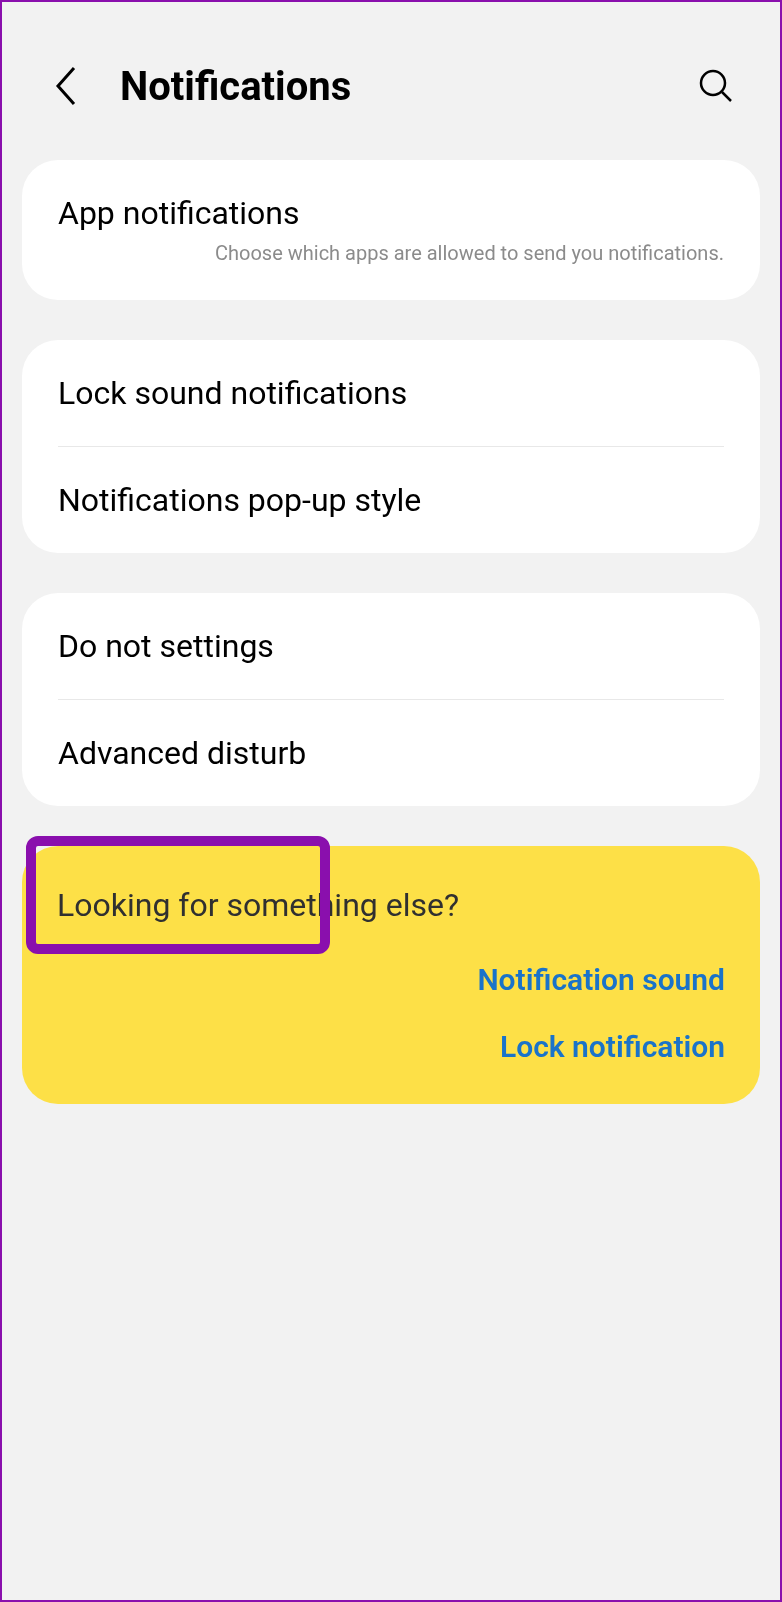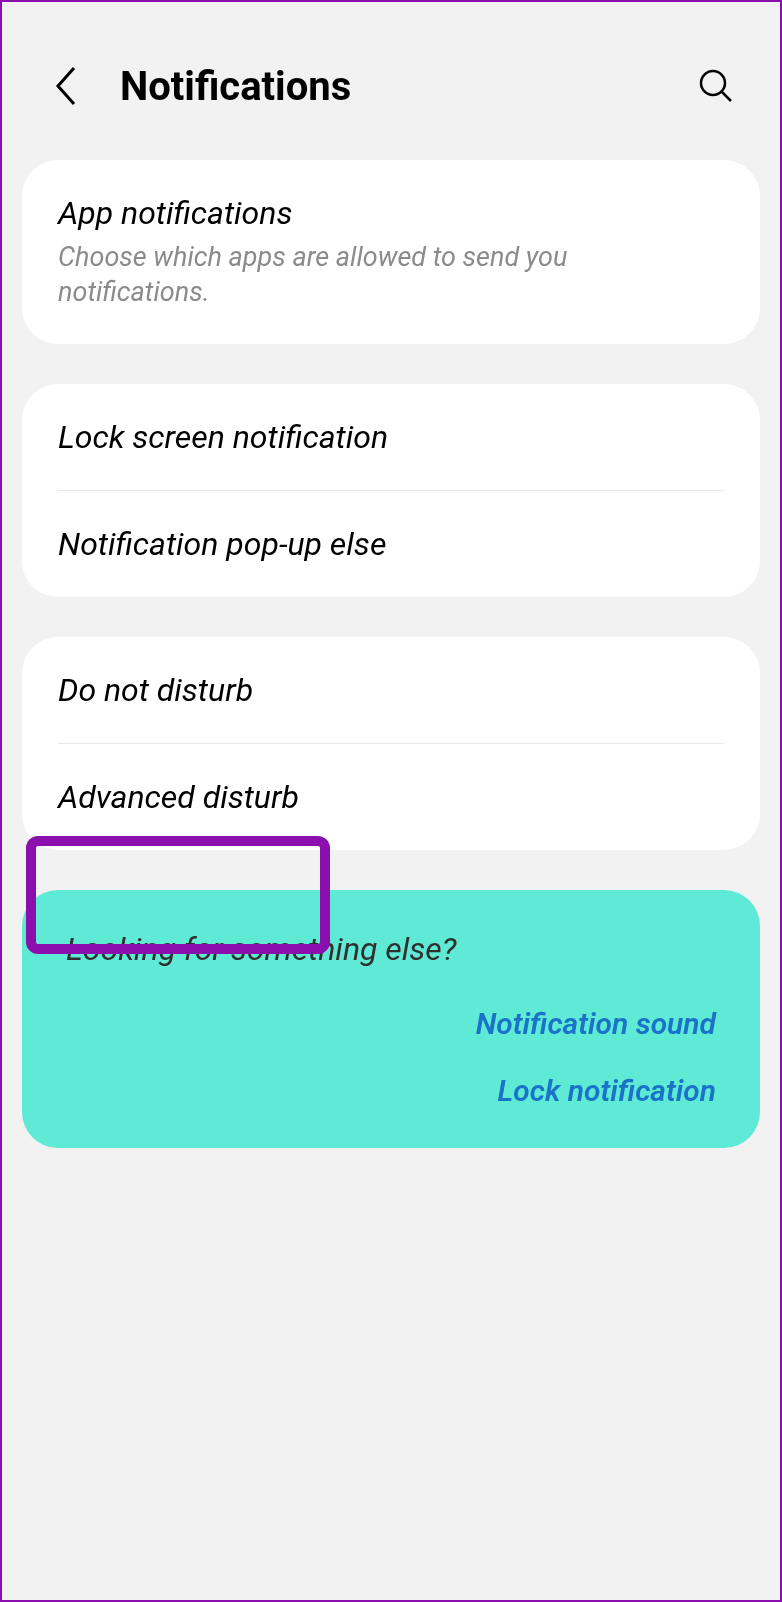--- a/index.html
+++ b/index.html
@@ -50,57 +50,57 @@
     }
     .search-icon svg {
       width: 36px;
       height: 36px;
     }
     .card {
       background: #fff;
       border-radius: 36px;
       margin: 0 20px 40px 20px;
       overflow: hidden;
-      font-style: italic;
     }
     .card-item {
       padding: 34px 36px;
       cursor: pointer;
     }
     .card-item-title {
       font-size: 32px;
       font-weight: 400;
       color: #000;
     }
     .card-item-subtitle {
-      font-size: 27px;
+      font-size: 20px;
       font-weight: 400;
       color: #8b8b8b;
       margin-top: 8px;
       line-height: 1.3;
+      text-align: right;
     }
     .divider {
       height: 1px;
       background: #e8e8e8;
       margin: 0 36px;
     }
     .highlight-box {
       border: 10px solid #8a0fad;
       border-radius: 12px;
       position: absolute;
       left: 24px;
       top: 676px;
       width: 304px;
       height: 118px;
       pointer-events: none;
       z-index: 10;
     }
     .card.card-blue {
-      background: #5eead4;
-      padding: 40px 44px;
+      background: #fde047;
+      padding: 40px 35px;
     }
     .suggest-title {
       font-size: 32px;
       font-weight: 400;
       color: #303030;
       margin-bottom: 38px;
     }
     .link-item {
       font-size: 30px;
       font-weight: 600;
@@ -138,31 +138,31 @@
 
   <div class="card">
     <div class="card-item">
       <div class="card-item-title">App notifications</div>
       <div class="card-item-subtitle">Choose which apps are allowed to send you notifications.</div>
     </div>
   </div>
 
   <div class="card">
     <div class="card-item">
-      <div class="card-item-title">Lock screen notification</div>
+      <div class="card-item-title">Lock sound notifications</div>
     </div>
     <div class="divider"></div>
     <div class="card-item">
-      <div class="card-item-title">Notification pop-up else</div>
+      <div class="card-item-title">Notifications pop-up style</div>
     </div>
   </div>
 
   <div class="card">
     <div class="card-item">
-      <div class="card-item-title">Do not disturb</div>
+      <div class="card-item-title">Do not settings</div>
     </div>
     <div class="divider"></div>
     <div class="card-item">
       <div class="card-item-title">Advanced disturb</div>
     </div>
   </div>
 
   <div class="card card-blue">
     <div class="suggest-title">Looking for something else?</div>
     <div class="link-item">Notification sound</div>

